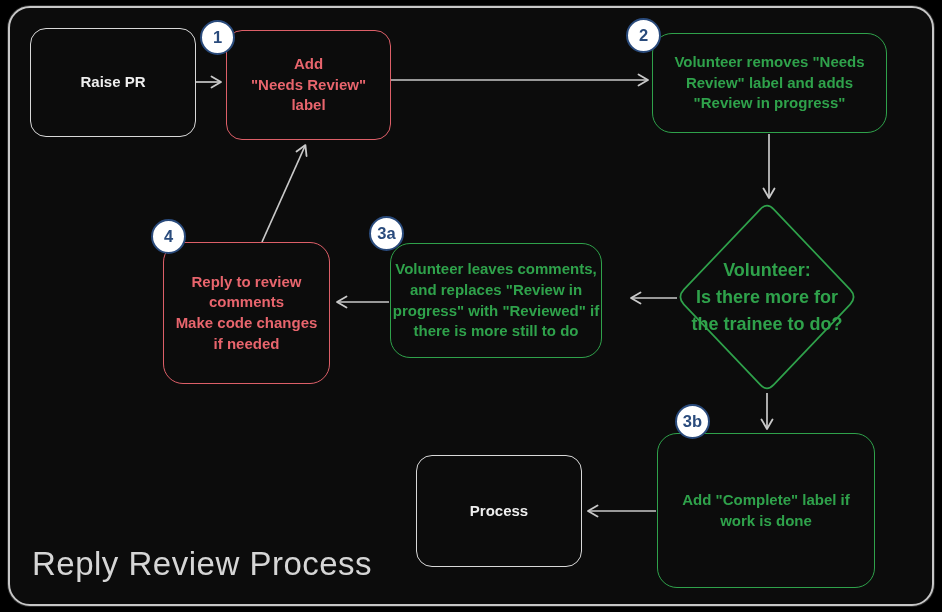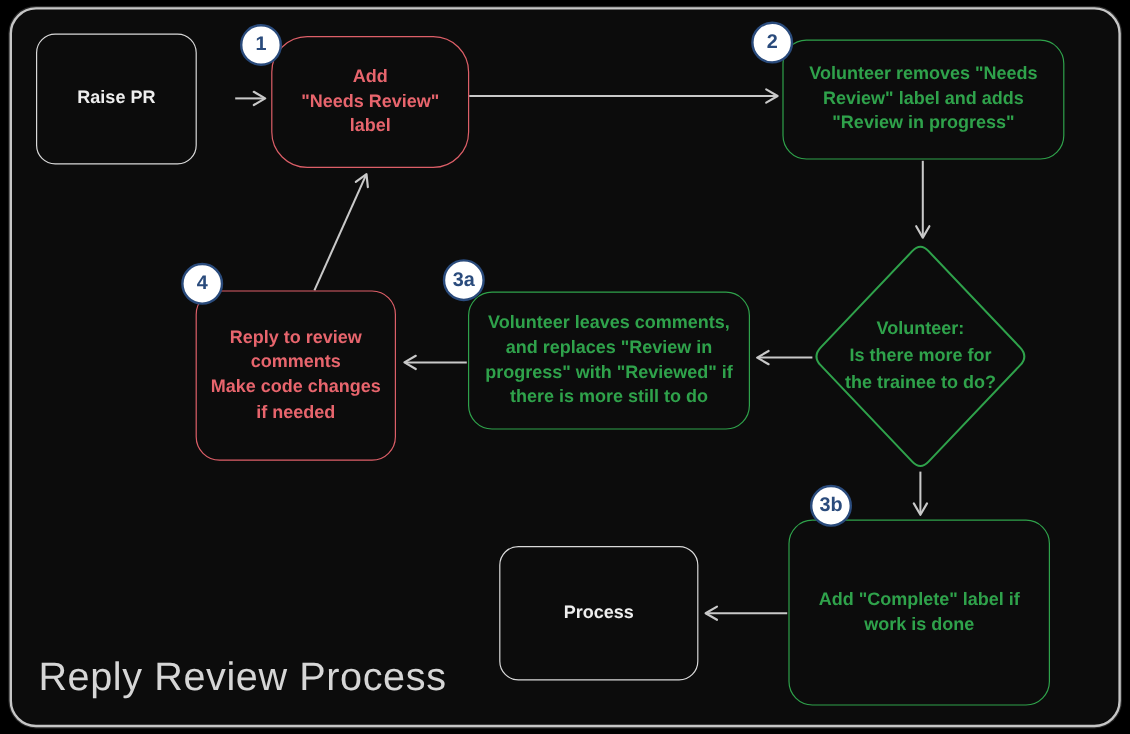--- a/index.html
+++ b/index.html
@@ -19,21 +19,21 @@
     background:transparent;box-sizing:border-box;
   }
   .node.red{border:1.6px solid #dd5f68;color:#e8656d;}
   .node.green{border:1.6px solid #2fa24b;color:#2fa24b;}
   .node.white{border:1.6px solid #d9d9d9;color:#eeeeee;}
   .rad16{border-radius:16px;}
   .rad20{border-radius:20px;}
   .decision-label{
     position:absolute;display:flex;align-items:center;justify-content:center;
     text-align:center;white-space:pre-line;color:#2fa24b;font-weight:600;
-    font-size:15px;line-height:1.5;
+    font-size:18px;line-height:1.5;
   }
   .badge{
     position:absolute;width:35px;height:35px;border-radius:50%;
     background:#ffffff;border:2.5px solid #2a4b7c;box-sizing:border-box;
     color:#2a4b7c;font-weight:700;font-size:16.5px;
     display:flex;align-items:center;justify-content:center;line-height:1;
   }
   .diagram-title{
     position:absolute;left:32px;top:545px;color:#d6d6d6;
     font-size:33px;font-weight:500;letter-spacing:0.5px;
@@ -60,35 +60,35 @@
     <line x1="196" y1="82" x2="220" y2="82" stroke="#c9c9c9" stroke-width="1.7" marker-end="url(#ah)"></line>
     <line x1="391" y1="80" x2="647" y2="80" stroke="#c9c9c9" stroke-width="1.7" marker-end="url(#ah)"></line>
     <line x1="769" y1="134" x2="769" y2="197" stroke="#c9c9c9" stroke-width="1.7" marker-end="url(#ah)"></line>
     <line x1="677" y1="298" x2="632" y2="298" stroke="#c9c9c9" stroke-width="1.7" marker-end="url(#ah)"></line>
     <line x1="389" y1="302" x2="338" y2="302" stroke="#c9c9c9" stroke-width="1.7" marker-end="url(#ah)"></line>
     <line x1="262" y1="242" x2="305" y2="146" stroke="#c9c9c9" stroke-width="1.7" marker-end="url(#ah)"></line>
     <line x1="767" y1="393" x2="767" y2="428" stroke="#c9c9c9" stroke-width="1.7" marker-end="url(#ah)"></line>
     <line x1="656" y1="511" x2="589" y2="511" stroke="#c9c9c9" stroke-width="1.7" marker-end="url(#ah)"></line>
   </svg>
 
-  <div class="node white rad16" style="left:30px;top:28px;width:134px;height:109px;">Raise PR</div>
+  <div class="node white rad16" style="left:30px;top:28px;width:166px;height:109px;">Raise PR</div>
 
-  <div class="node red rad16" style="left:226px;top:30px;width:165px;height:110px;border-radius:30px;">Add
+  <div class="node red rad16" style="left:226px;top:30px;width:165px;height:110px;">Add
 "Needs Review"
 label</div>
 
   <div class="node green rad20" style="left:652px;top:33px;width:235px;height:100px;">Volunteer removes "Needs
 Review" label and adds
 "Review in progress"</div>
 
   <div class="decision-label" style="left:677px;top:202px;width:180px;height:190px;">Volunteer:
 Is there more for
 the trainee to do?</div>
 
-  <div class="node green rad20" style="left:390px;top:243px;width:235px;height:115px;">Volunteer leaves comments,
+  <div class="node green rad20" style="left:390px;top:243px;width:212px;height:115px;">Volunteer leaves comments,
 and replaces "Review in
 progress" with "Reviewed" if
 there is more still to do</div>
 
   <div class="node red rad20" style="left:163px;top:242px;width:167px;height:142px;">Reply to review
 comments
 Make code changes
 if needed</div>
 
   <div class="node green rad20" style="left:657px;top:433px;width:218px;height:155px;">Add "Complete" label if

